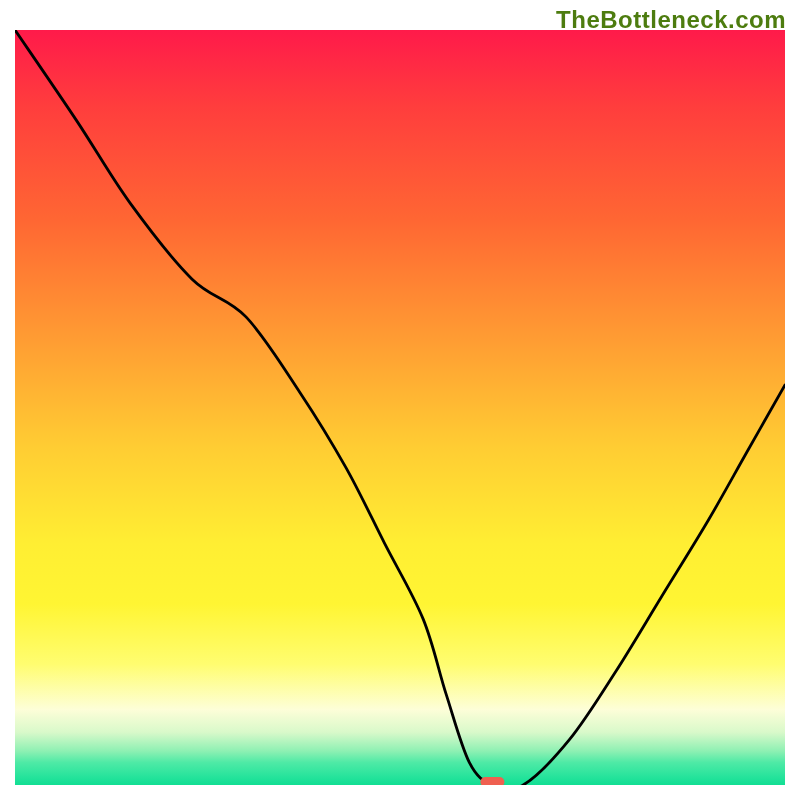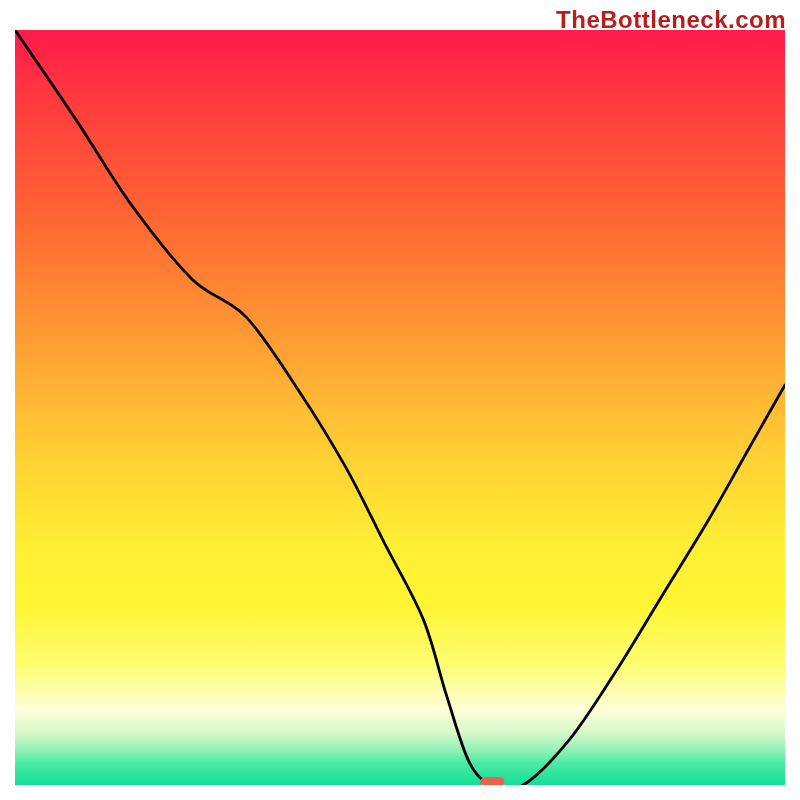--- a/index.html
+++ b/index.html
@@ -37,21 +37,21 @@
       #24e39b 99%,
       #12de93 100%);
   }
   .watermark {
     position: absolute;
     top: 6px;
     right: 14px;
     font-family: Arial, Helvetica, sans-serif;
     font-size: 24px;
     font-weight: bold;
-    color: #b91c1c;
+    color: #4d7c0f;
     letter-spacing: 0.5px;
   }
   svg.curve {
     position: absolute;
     left: 0;
     top: 0;
     width: 770px;
     height: 755px;
   }
   .marker {

